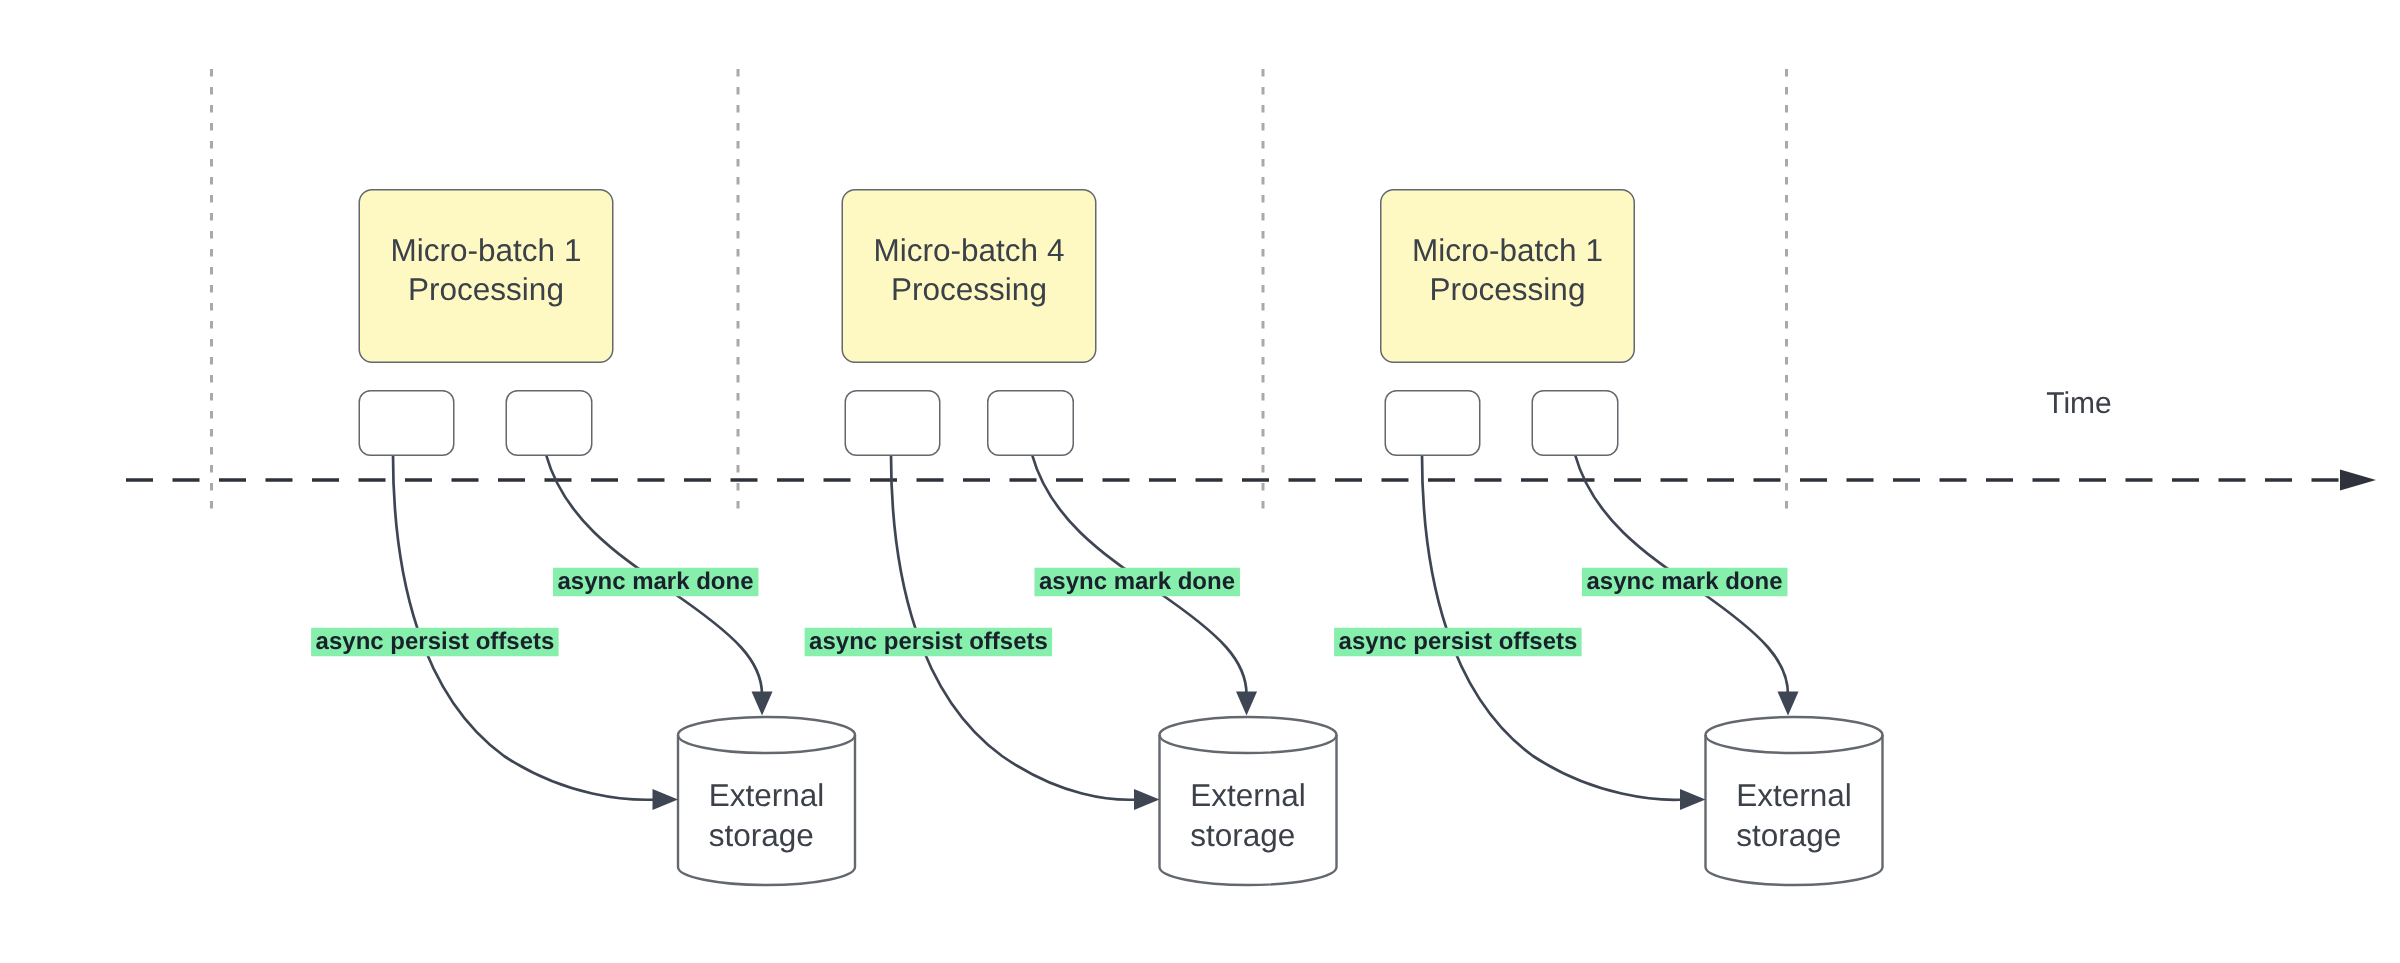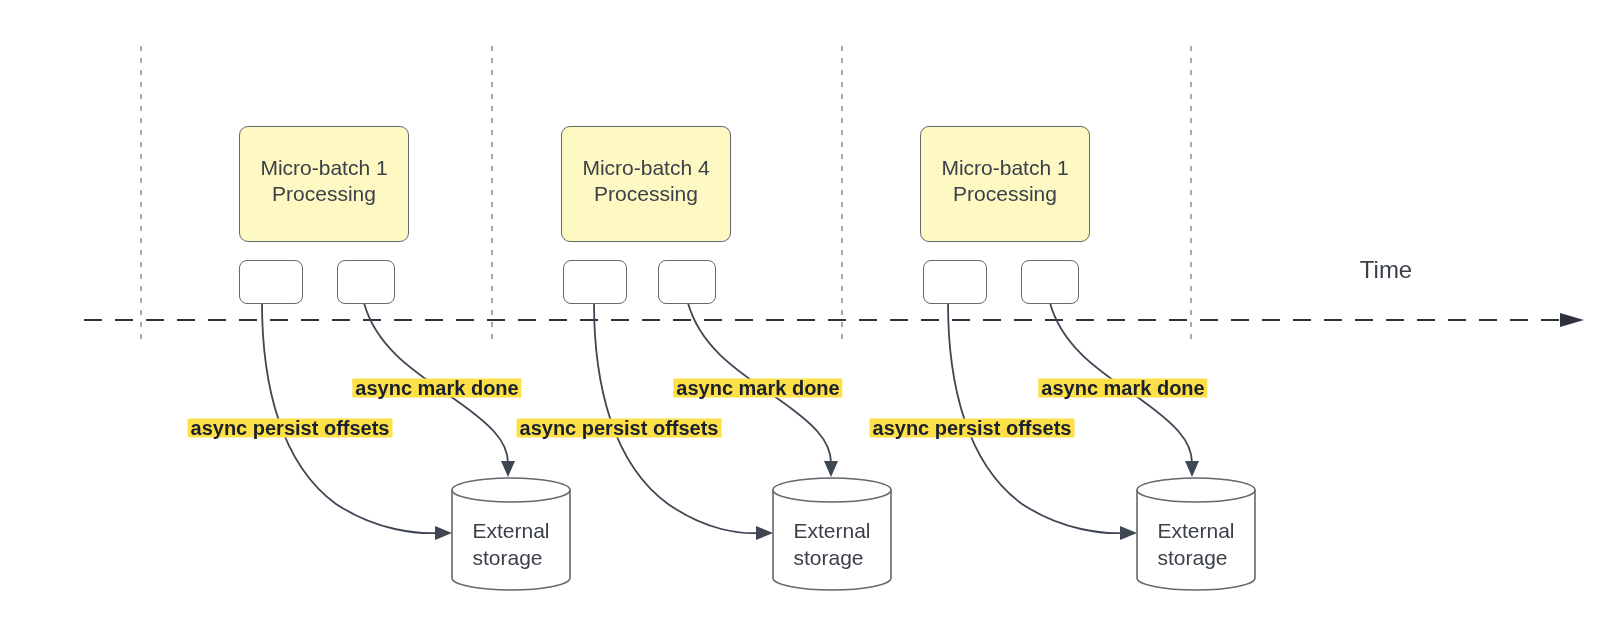--- a/index.html
+++ b/index.html
@@ -14,30 +14,30 @@
     display:flex;flex-direction:column;align-items:center;justify-content:center;
     padding-bottom:6px;text-align:center;
     font-size:21px;line-height:26px;color:var(--text,#3b4049);
   }
   .small-box{
     position:absolute;top:260px;height:44px;box-sizing:border-box;
     border:1.6px solid var(--border,#63676e);border-radius:8px;background:#fff;
   }
   .curve-label{
     position:absolute;transform:translate(-50%,-50%);
-    background:#fde047;padding:0 3px;white-space:nowrap;
-    font-size:20px;font-weight:bold;line-height:19px;color:var(--label,#1a202c);
+    background:#86efac;padding:0 3px;white-space:nowrap;
+    font-size:16px;font-weight:bold;line-height:19px;color:var(--label,#1a202c);
   }
   .storage-label{
     position:absolute;transform:translate(-50%,-50%);text-align:left;
     font-size:21px;line-height:27px;color:var(--text,#3b4049);
   }
   .time-label{
     position:absolute;transform:translate(-50%,-50%);
-    font-size:24px;color:var(--text,#3b4049);
+    font-size:20px;color:var(--text,#3b4049);
   }
 </style>
 </head>
 <body>
 
 <div class="canvas">
 
   <svg width="1600" height="642" viewBox="0 0 1600 642">
 
     <line x1="141" y1="46" x2="141" y2="340" stroke-width="2" stroke-dasharray="5 7" fill="none" stroke="#a9a9a9"></line>

